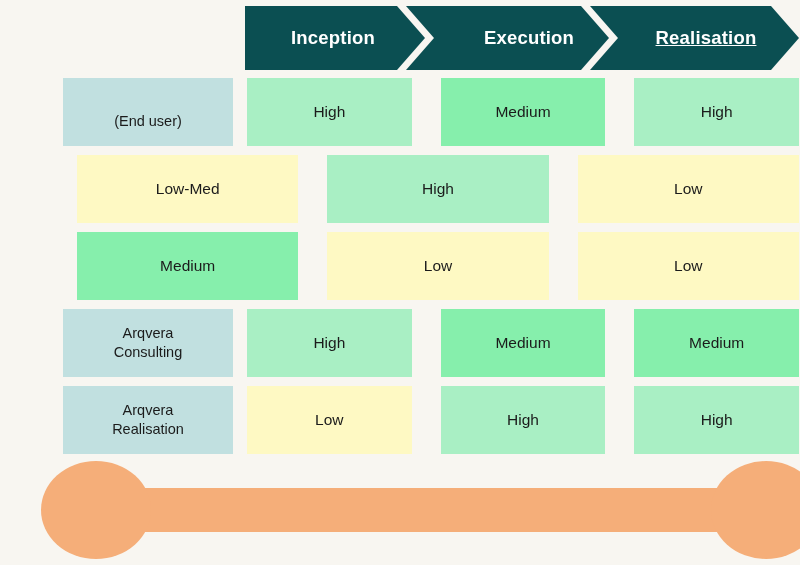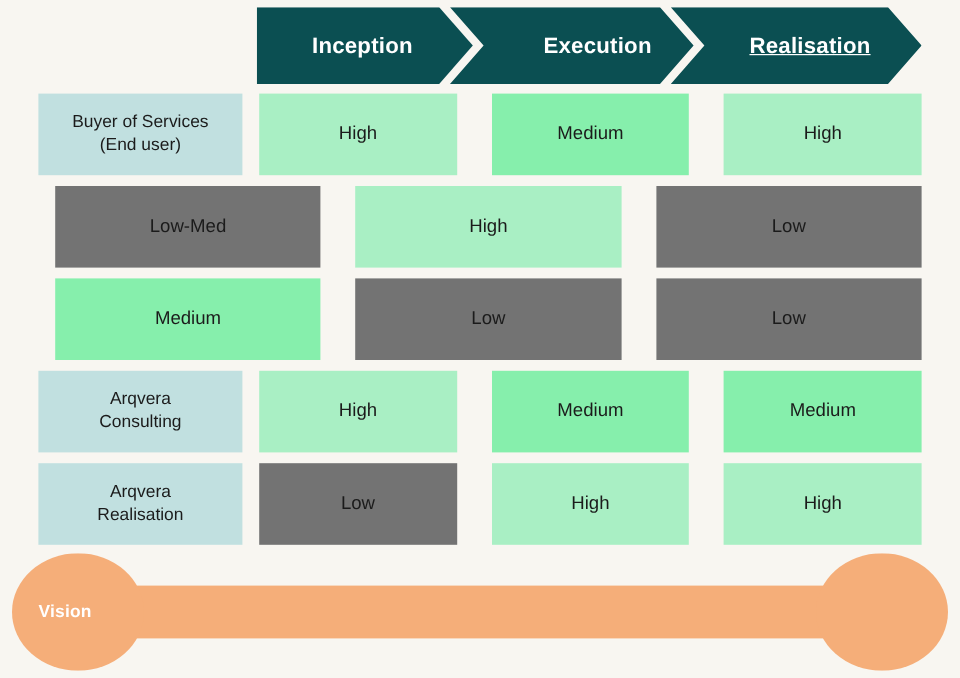--- a/index.html
+++ b/index.html
@@ -11,20 +11,21 @@
     height: 565px;
     background: #f8f6f1;
     font-family: "Liberation Sans", sans-serif;
     overflow: hidden;
     position: relative;
   }
 
   #matrix-diagram {
     position: absolute;
     inset: 0;
+    margin-left: 31px;
   }
 
   
   .phase-header {
     position: absolute;
     left: 214px;
     top: 6px;
     width: 554px;
     height: 64px;
   }
@@ -91,21 +92,21 @@
   .cell {
     flex: 1 1 0;
     display: flex;
     align-items: center;
     justify-content: center;
     font-size: 15.5px;
     color: #1b1b1b;
   }
   .cell.high   { background: #a9efc4; }
   .cell.medium { background: #86efac; }
-  .cell.low    { background: #737373; }
+  .cell.low    { background: #fef9c3; }
 
   
   .vision-value-bar {
     position: absolute;
     left: 10px;
     top: 461px;
     width: 780px;
     height: 98px;
   }
   .vision-value-bar svg {
@@ -146,21 +147,21 @@
     <div class="phase-label p0">Inception</div>
     <div class="phase-label p1">Execution</div>
     <div class="phase-label p2">Realisation</div>
   </div>
 
   <div class="matrix-grid">
 
     <div class="matrix-row">
       <div class="row-label">
         <div>
-          <span>Buyer of Services</span><br>
+          <br>
           <span>(End user)</span>
         </div>
       </div>
       <div class="cell-spacer"></div>
       <div class="cells">
         <div class="cell high">High</div>
         <div class="cell medium">Medium</div>
         <div class="cell high">High</div>
       </div>
     </div>
@@ -214,16 +215,15 @@
     </div>
 
   </div>
 
   <div class="vision-value-bar">
     <svg width="780" height="98" viewBox="0 0 780 98" xmlns="http://www.w3.org/2000/svg">
       <rect x="55" y="27" width="670" height="44" fill="#f5ae79"></rect>
       <ellipse cx="55" cy="49" rx="55" ry="49" fill="#f5ae79"></ellipse>
       <ellipse cx="725" cy="49" rx="55" ry="49" fill="#f5ae79"></ellipse>
     </svg>
-    <div class="vv-cap-label left">Vision</div>
   </div>
 
 </div>
 
 </body></html>

